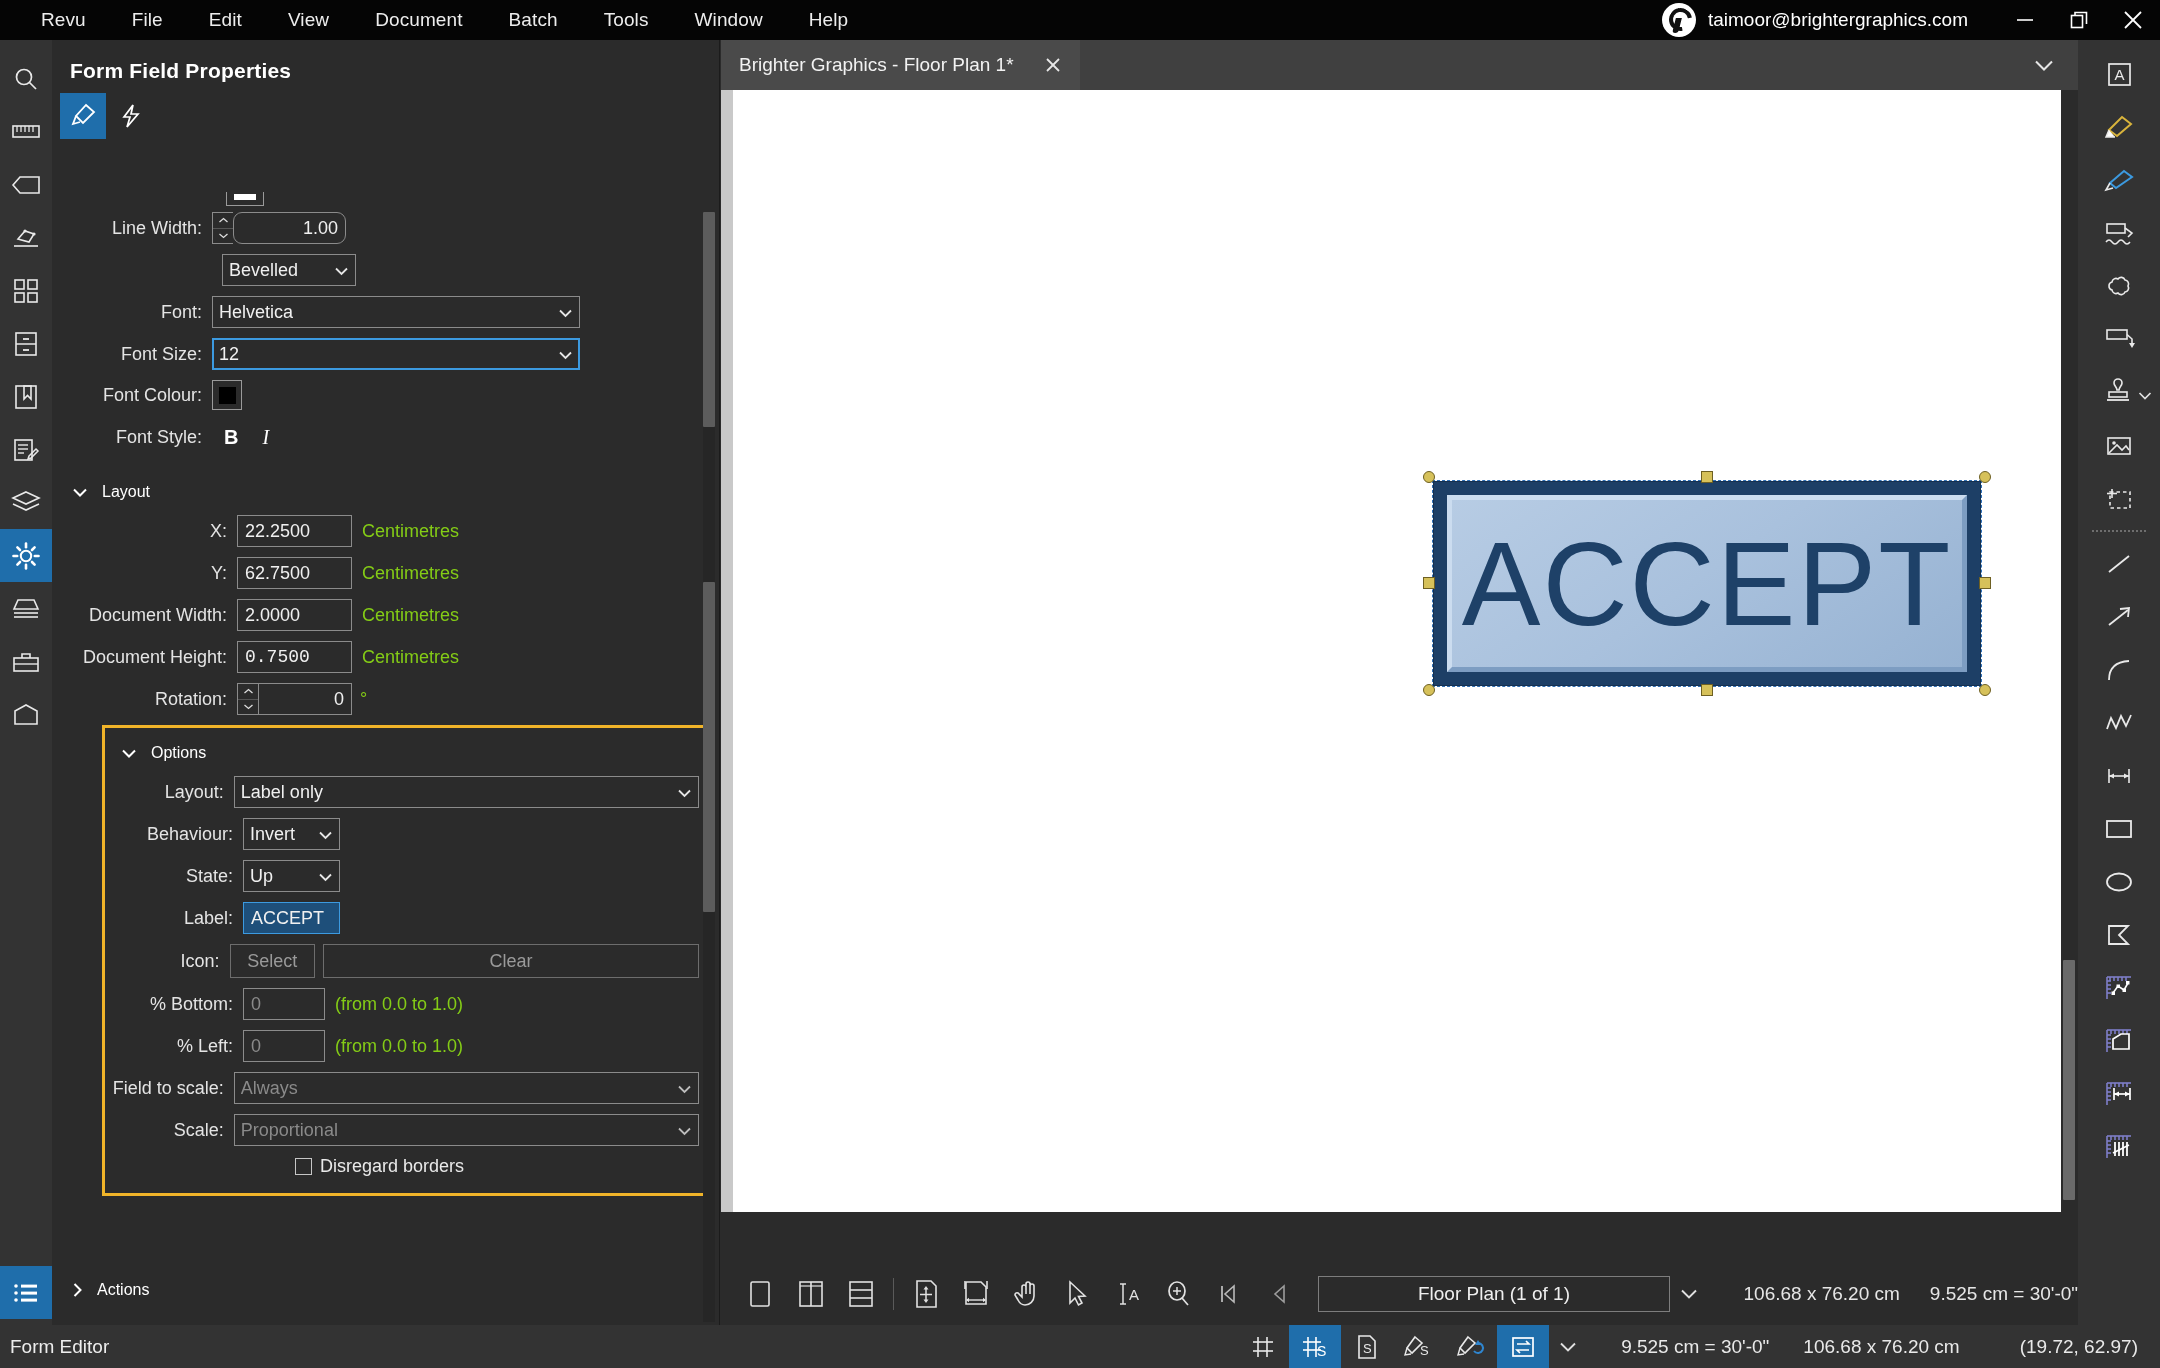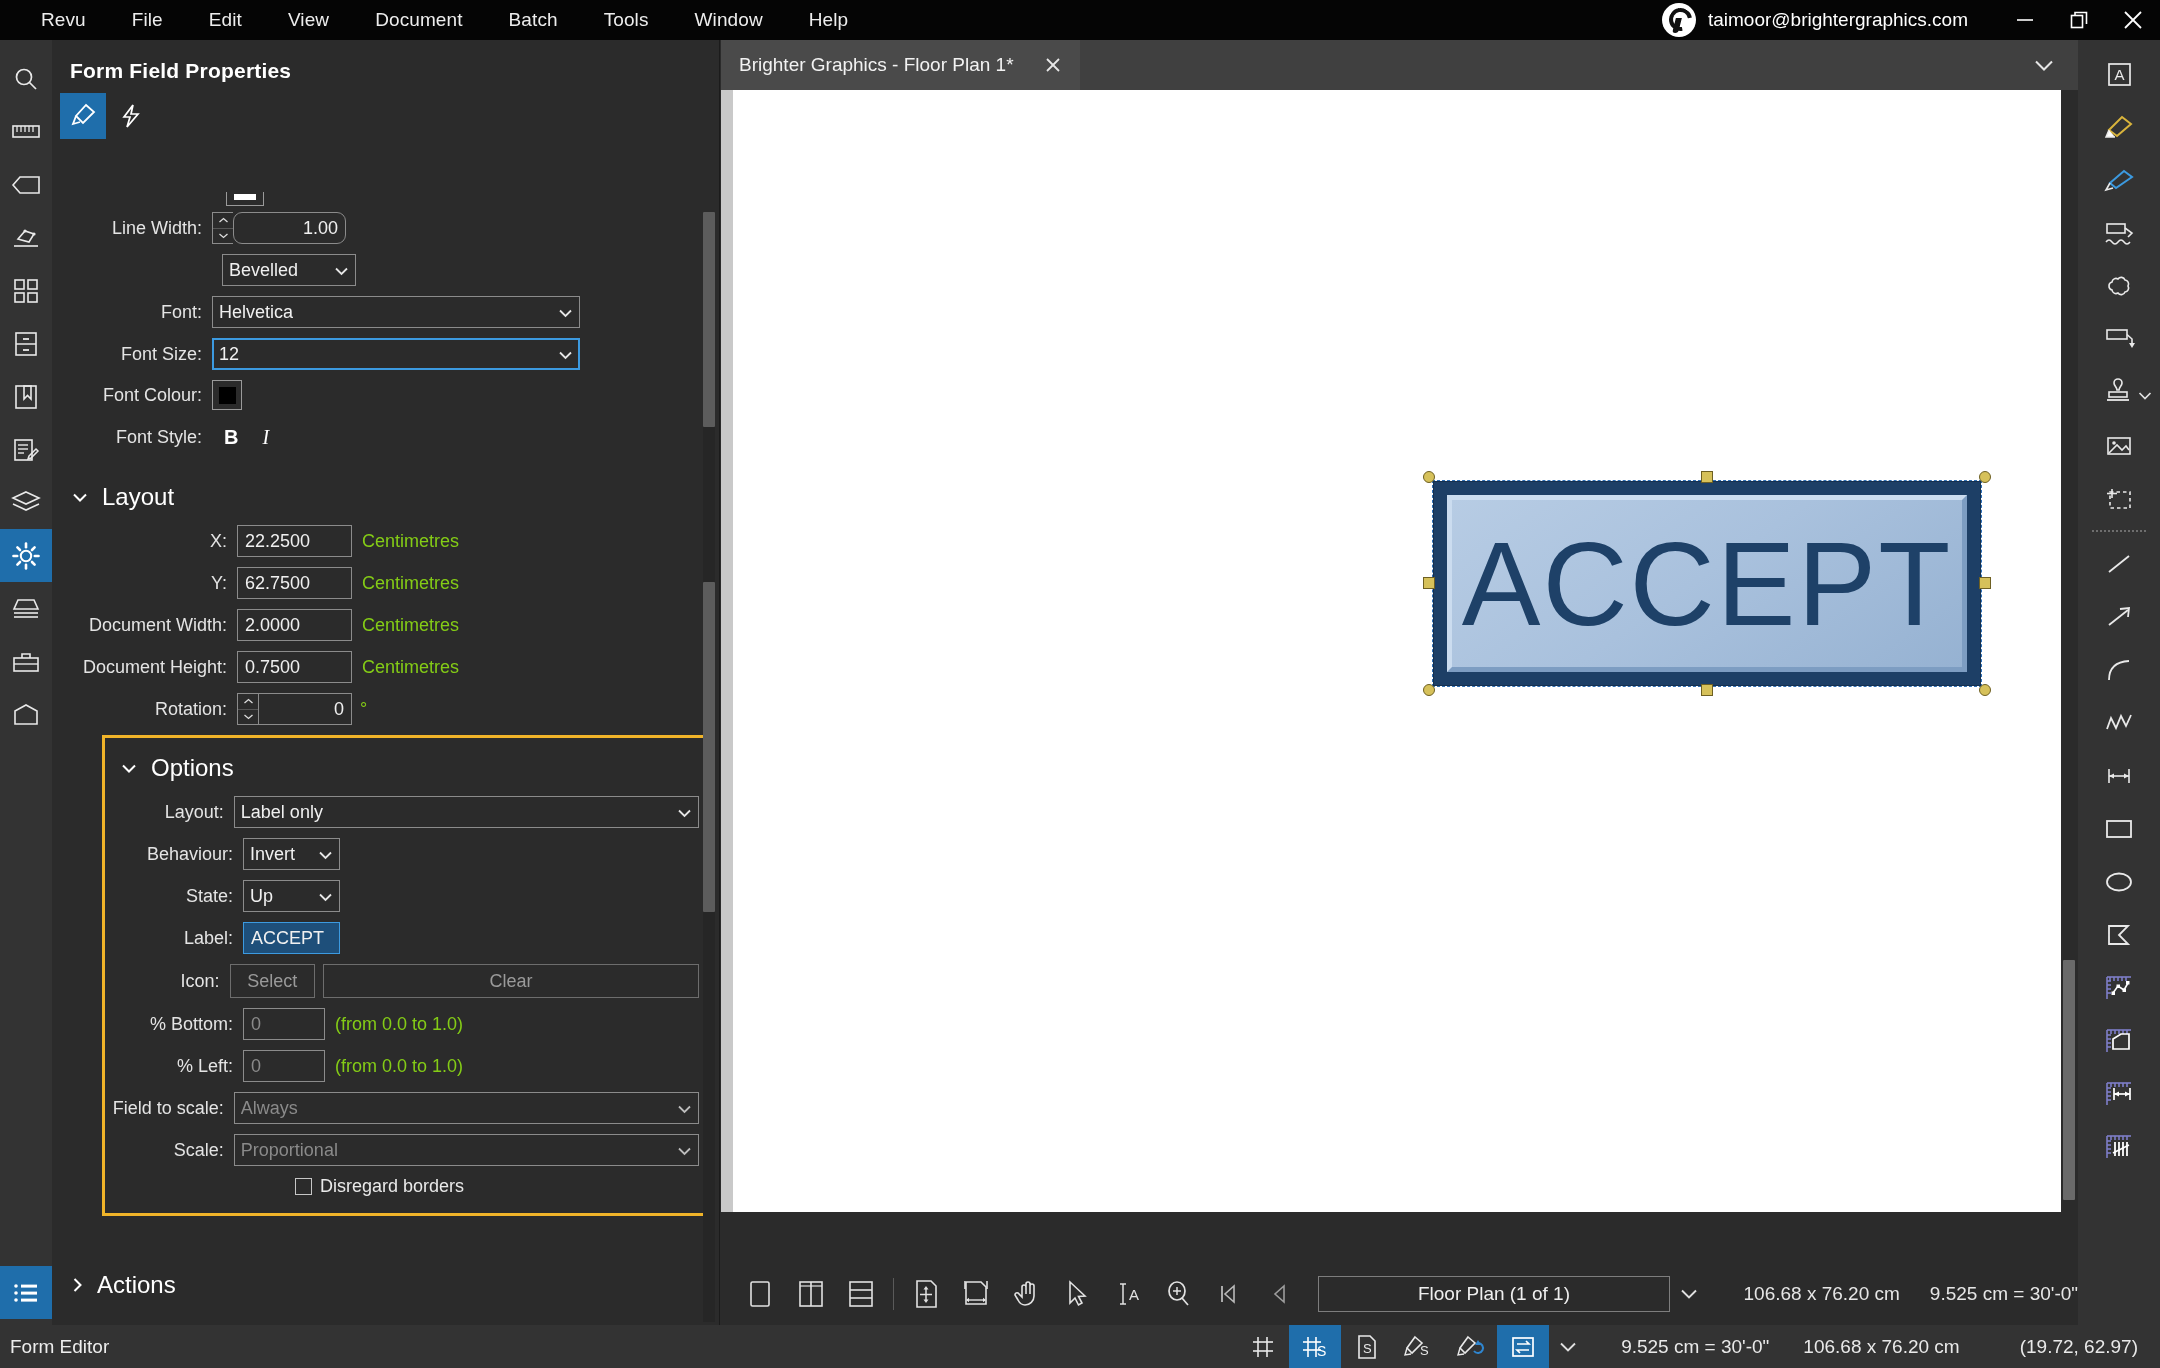--- a/index.html
+++ b/index.html
@@ -118,21 +118,21 @@
     width: 30px; height: 30px; border: 1px solid #9a9a9a; background: #2b2b2b;
     display: flex; align-items: center; justify-content: center; cursor: default;
   }
   .colour-swatch i { width: 17px; height: 17px; background: #000; display: block; }
 
   .fstyle-b { font-weight: bold; font-size: 20px; color: #fff; padding: 0 12px; cursor: default; }
   .fstyle-i { font-style: italic; font-size: 20px; color: #fff; padding: 0 12px; cursor: default; font-family: "Liberation Serif", serif;}
 
   .section-head {
     display: flex; align-items: center; gap: 14px;
-    font-size: 24px; color: #fff; padding: 12px 0 14px 20px; cursor: default;
+    font-size: 16px; color: #fff; padding: 12px 0 14px 20px; cursor: default;
   }
 
   .options-box {
     margin: 6px 10px 0 50px; border: 3px solid #f0b429; padding: 4px 8px 16px 0;
     background: #2b2b2b;
   }
   .hint { font-size: 18px; color: #84cc16; padding-left: 10px; white-space: nowrap; }
 
   .btn-flat {
     background: #2b2b2b; border: 1px solid #6d6d6d; color: #9a9a9a;
@@ -528,21 +528,21 @@
         <input class="txtbox" style="width: 115px;" value="62.7500">
         <div class="hint">Centimetres</div>
       </div>
       <div class="row">
         <div class="lbl w185">Document Width:</div>
         <input class="txtbox" style="width: 115px;" value="2.0000">
         <div class="hint">Centimetres</div>
       </div>
       <div class="row">
         <div class="lbl w185">Document Height:</div>
-        <input class="txtbox" style="width: 115px;" value="0.7500">
+        <input class="txtbox" style="width: 115px; font-family: Liberation Mono, monospace;" value="0.7500">
         <div class="hint">Centimetres</div>
       </div>
       <div class="row">
         <div class="lbl w185">Rotation:</div>
         <div class="spin">
           <div class="spin-btns">
             <div>
               <svg width="11" height="7" viewBox="0 0 11 7">
                   <polyline points="1.5,5 5.5,1.5 9.5,5" fill="none" stroke="#ddd" stroke-width="1.3"></polyline>
                 </svg>

